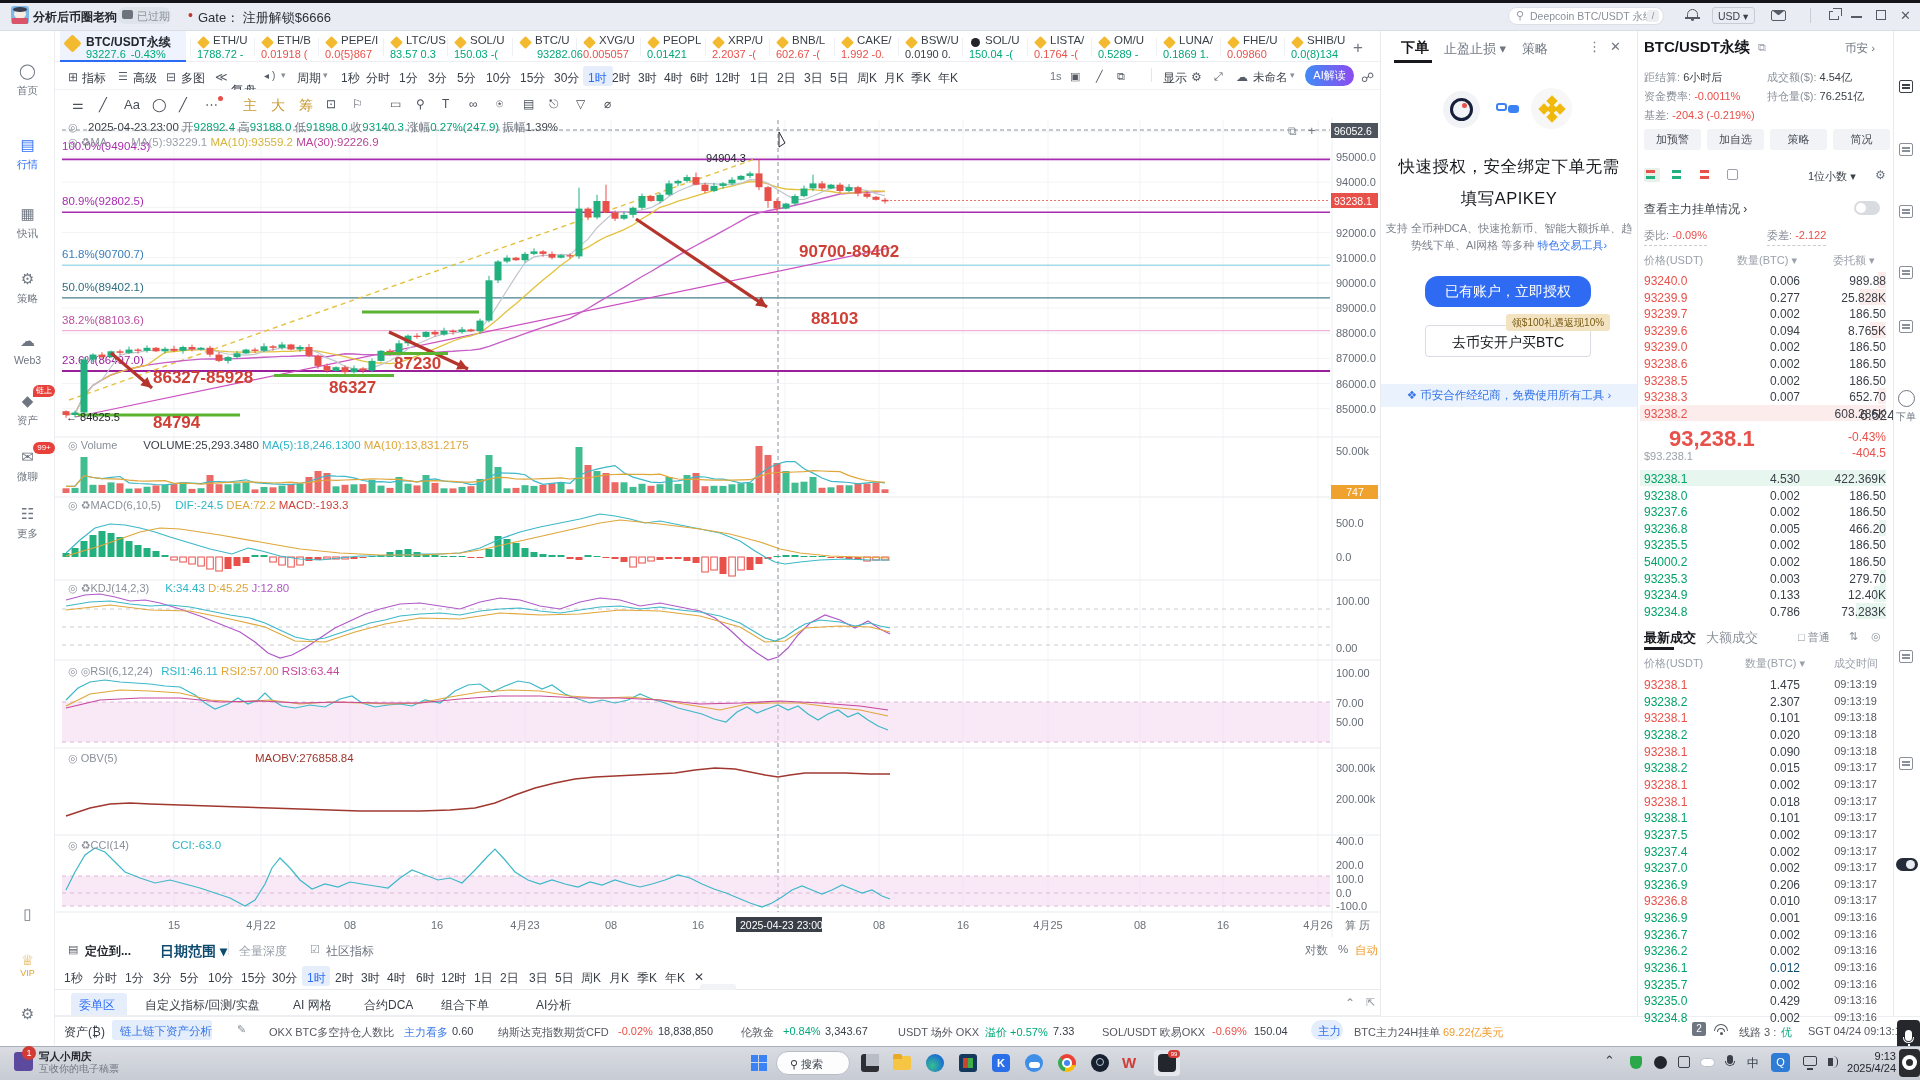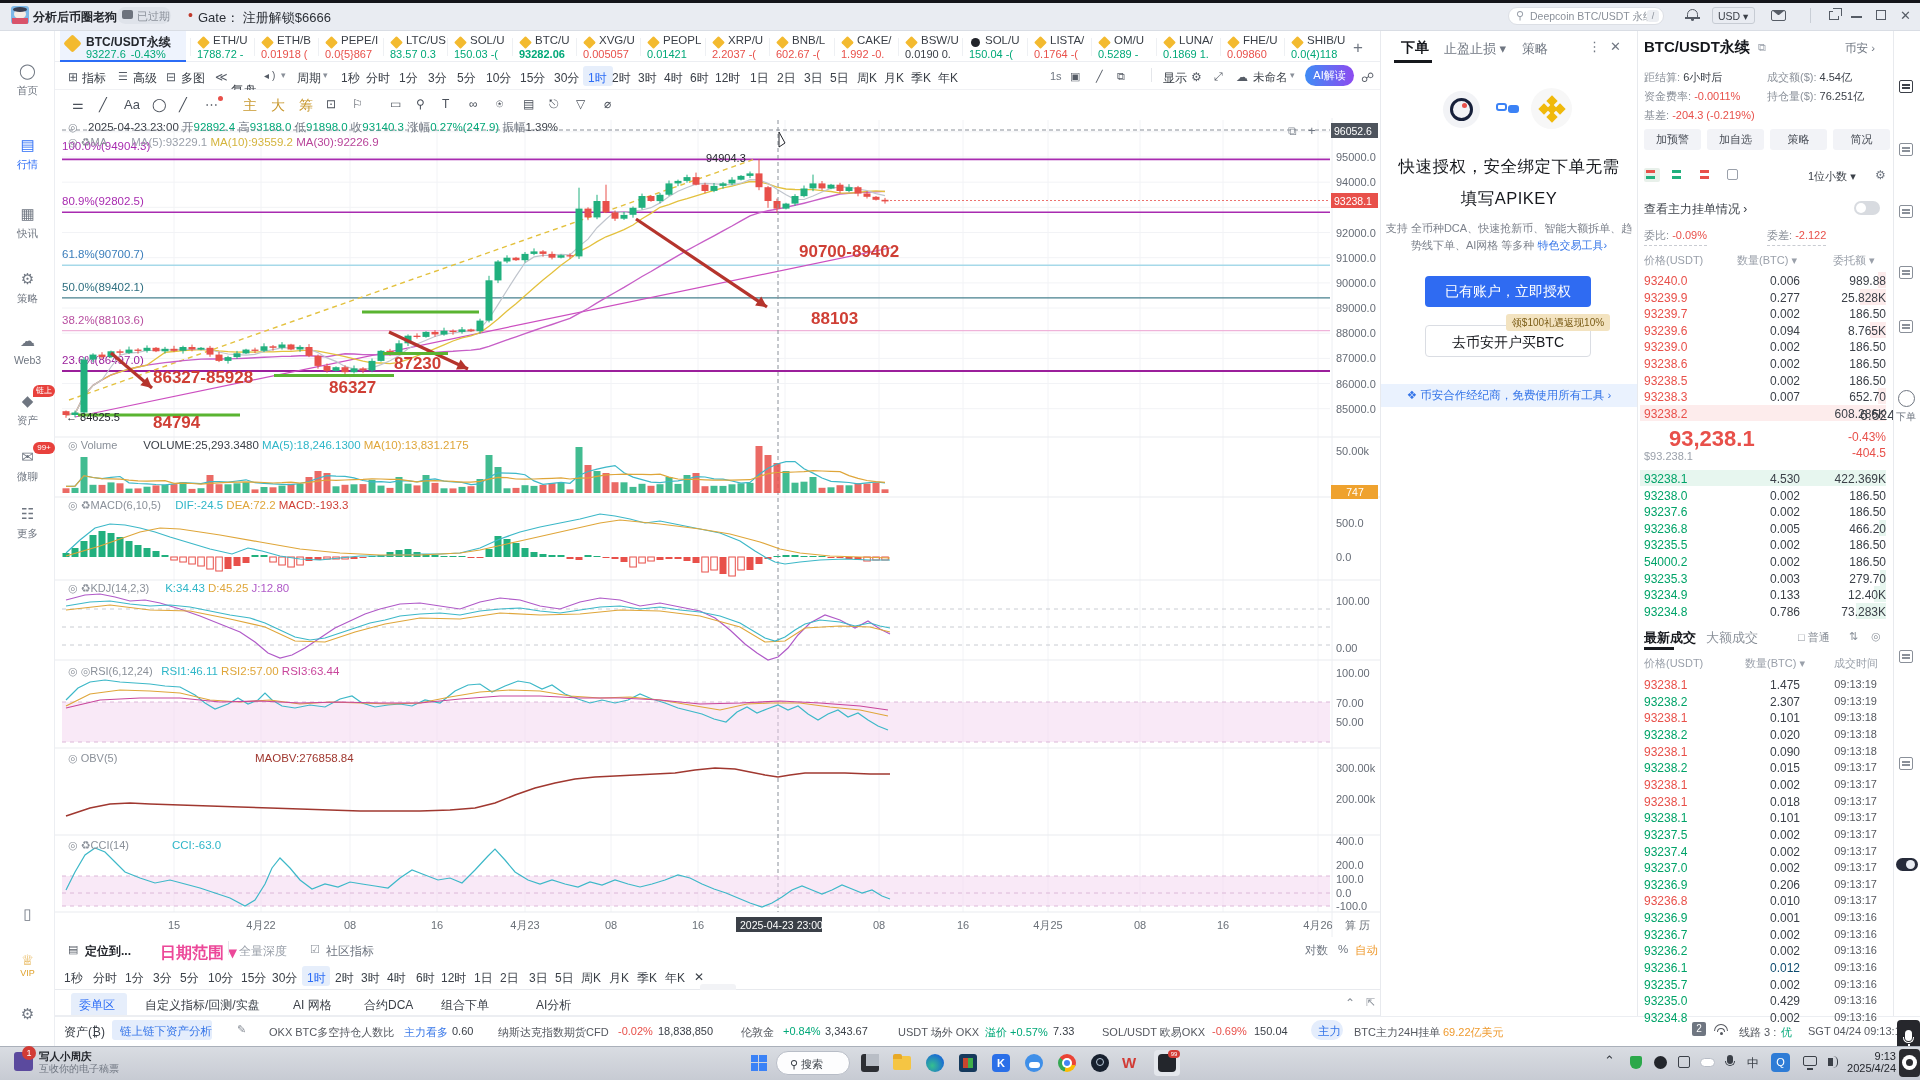--- a/index.html
+++ b/index.html
@@ -81,21 +81,21 @@
 <div class="ab" style="left:392px;top:38px;width:9px;height:9px;background:#f3ba2f;transform:rotate(45deg);border-radius:1px;"></div>
 <div class="tx" style="left:406px;top:34px;font-size:11.5px;color:#3b4048;">LTC/US</div>
 <div class="tx" style="left:390px;top:48px;font-size:11px;color:#00a878;">83.57 0.3</div>
 <div class="ab" style="left:383px;top:38px;width:1px;height:18px;background:#eef0f3;"></div>
 <div class="ab" style="left:456px;top:38px;width:9px;height:9px;background:#f3ba2f;transform:rotate(45deg);border-radius:1px;"></div>
 <div class="tx" style="left:470px;top:34px;font-size:11.5px;color:#3b4048;">SOL/U</div>
 <div class="tx" style="left:454px;top:48px;font-size:11px;color:#00a878;">150.03 -(</div>
 <div class="ab" style="left:447px;top:38px;width:1px;height:18px;background:#eef0f3;"></div>
 <div class="ab" style="left:521px;top:38px;width:9px;height:9px;background:#f3ba2f;transform:rotate(45deg);border-radius:1px;"></div>
 <div class="tx" style="left:535px;top:34px;font-size:11.5px;color:#3b4048;">BTC/U</div>
-<div class="tx" style="left:519px;top:48px;font-size:11px;color:#00a878;font-weight:bold;">93282.06</div>
+<div class="tx" style="left:537px;top:48px;font-size:11px;color:#00a878;">93282.06</div>
 <div class="ab" style="left:512px;top:38px;width:1px;height:18px;background:#eef0f3;"></div>
 <div class="ab" style="left:585px;top:38px;width:9px;height:9px;background:#f3ba2f;transform:rotate(45deg);border-radius:1px;"></div>
 <div class="tx" style="left:599px;top:34px;font-size:11.5px;color:#3b4048;">XVG/U</div>
 <div class="tx" style="left:583px;top:48px;font-size:11px;color:#e8504a;">0.005057</div>
 <div class="ab" style="left:576px;top:38px;width:1px;height:18px;background:#eef0f3;"></div>
 <div class="ab" style="left:649px;top:38px;width:9px;height:9px;background:#f3ba2f;transform:rotate(45deg);border-radius:1px;"></div>
 <div class="tx" style="left:663px;top:34px;font-size:11.5px;color:#3b4048;">PEOPL</div>
 <div class="tx" style="left:647px;top:48px;font-size:11px;color:#00a878;">0.01421</div>
 <div class="ab" style="left:640px;top:38px;width:1px;height:18px;background:#eef0f3;"></div>
 <div class="ab" style="left:714px;top:38px;width:9px;height:9px;background:#f3ba2f;transform:rotate(45deg);border-radius:1px;"></div>
@@ -129,21 +129,21 @@
 <div class="ab" style="left:1165px;top:38px;width:9px;height:9px;background:#f3ba2f;transform:rotate(45deg);border-radius:1px;"></div>
 <div class="tx" style="left:1179px;top:34px;font-size:11.5px;color:#3b4048;">LUNA/</div>
 <div class="tx" style="left:1163px;top:48px;font-size:11px;color:#00a878;">0.1869 1.</div>
 <div class="ab" style="left:1156px;top:38px;width:1px;height:18px;background:#eef0f3;"></div>
 <div class="ab" style="left:1229px;top:38px;width:9px;height:9px;background:#f3ba2f;transform:rotate(45deg);border-radius:1px;"></div>
 <div class="tx" style="left:1243px;top:34px;font-size:11.5px;color:#3b4048;">FHE/U</div>
 <div class="tx" style="left:1227px;top:48px;font-size:11px;color:#e8504a;">0.09860</div>
 <div class="ab" style="left:1220px;top:38px;width:1px;height:18px;background:#eef0f3;"></div>
 <div class="ab" style="left:1293px;top:38px;width:9px;height:9px;background:#f3ba2f;transform:rotate(45deg);border-radius:1px;"></div>
 <div class="tx" style="left:1307px;top:34px;font-size:11.5px;color:#3b4048;">SHIB/U</div>
-<div class="tx" style="left:1291px;top:48px;font-size:11px;color:#00a878;">0.0(4)118</div>
+<div class="tx" style="left:1291px;top:48px;font-size:11px;color:#00a878;">0.0(8)134</div>
 <div class="ab" style="left:1284px;top:38px;width:1px;height:18px;background:#eef0f3;"></div>
 <div class="tx" style="left:1353px;top:38px;font-size:17px;color:#6f7681;">+</div>
 <div class="ab" style="left:55px;top:62px;width:1325px;height:28px;background:#fff;border-bottom:1px solid #f0f1f4;"></div>
 <div class="tx" style="left:68px;top:70px;font-size:12px;color:#565c66;">⊞</div>
 <div class="tx" style="left:82px;top:70px;font-size:12px;color:#3b4048;">指标</div>
 <div class="tx" style="left:118px;top:70px;font-size:11px;color:#565c66;">☰</div>
 <div class="tx" style="left:133px;top:70px;font-size:12px;color:#3b4048;">高级</div>
 <div class="tx" style="left:166px;top:70px;font-size:12px;color:#565c66;">⊟</div>
 <div class="tx" style="left:181px;top:70px;font-size:12px;color:#3b4048;">多图</div>
 <div class="tx" style="left:215px;top:70px;font-size:12px;color:#565c66;">≪</div>
@@ -738,21 +738,21 @@
     <text x="1085" y="811.0" font-size="11" fill="#6a7078" text-anchor="middle">08</text>
     <text x="1168" y="811.0" font-size="11" fill="#6a7078" text-anchor="middle">16</text>
     <text x="1263" y="811.0" font-size="11" fill="#6a7078" text-anchor="middle">4月26</text>
     <text x="1290" y="811.0" font-size="11" fill="#6a7078">算 历</text>
     <rect x="681" y="799.0" width="86" height="15" fill="#3b4048"></rect>
     <text x="685" y="810.5" font-size="10.5" fill="#fff">2025-04-23 23:00</text>
   </svg>
 <div class="ab" style="left:55px;top:937px;width:1325px;height:25px;background:#fff;"></div>
 <div class="tx" style="left:68px;top:943px;font-size:11px;color:#565c66;">▤</div>
 <div class="tx" style="left:85px;top:943px;font-size:12px;color:#23262c;font-weight:bold;">定位到...</div>
-<div class="tx" style="left:160px;top:943px;font-size:16px;color:#ec4899;font-weight:bold;">日期范围 ▾</div>
+<div class="tx" style="left:160px;top:943px;font-size:14px;color:#0c4a6e;font-weight:bold;">日期范围 ▾</div>
 <div class="ab" style="left:228px;top:941px;width:1px;height:14px;background:#e4e6ea;"></div>
 <div class="tx" style="left:239px;top:943px;font-size:12px;color:#9aa0aa;">全量深度</div>
 <div class="tx" style="left:310px;top:943px;font-size:11px;color:#8a9099;">☑</div>
 <div class="tx" style="left:326px;top:943px;font-size:12px;color:#6f7681;">社区指标</div>
 <div class="tx" style="left:1305px;top:943px;font-size:11.5px;color:#6f7681;">对数</div>
 <div class="tx" style="left:1338px;top:943px;font-size:11.5px;color:#6f7681;">%</div>
 <div class="tx" style="left:1355px;top:943px;font-size:11.5px;color:#ef9a2e;">自动</div>
 <div class="ab" style="left:55px;top:962px;width:1325px;height:28px;background:#fff;border-bottom:1px solid #e8eaee;"></div>
 <div class="tx" style="left:64px;top:970px;font-size:12px;color:#3b4048;">1秒</div>
 <div class="tx" style="left:93px;top:970px;font-size:12px;color:#3b4048;">分时</div>
@@ -839,21 +839,21 @@
 <div class="ab" style="left:1531px;top:88px;width:41px;height:41px;border-radius:50%;background:#f7f7f7;"></div>
 <div class="ab" style="left:1547.5px;top:96.5px;width:8px;height:8px;background:#f0b90b;transform:rotate(45deg);"></div>
 <div class="ab" style="left:1547.5px;top:112.5px;width:8px;height:8px;background:#f0b90b;transform:rotate(45deg);"></div>
 <div class="ab" style="left:1539.5px;top:104.5px;width:8px;height:8px;background:#f0b90b;transform:rotate(45deg);"></div>
 <div class="ab" style="left:1555.5px;top:104.5px;width:8px;height:8px;background:#f0b90b;transform:rotate(45deg);"></div>
 <div class="ab" style="left:1547.5px;top:104.5px;width:8px;height:8px;background:#f0b90b;transform:rotate(45deg);"></div>
 <div class="tx" style="left:1381px;top:156px;font-size:16.5px;color:#16181d;width:256px;text-align:center;font-weight:500;letter-spacing:0.5px;">快速授权，安全绑定下单无需</div>
 <div class="tx" style="left:1381px;top:188px;font-size:16.5px;color:#16181d;width:256px;text-align:center;font-weight:500;letter-spacing:0.5px;">填写APIKEY</div>
 <div class="tx" style="left:1381px;top:221px;font-size:11px;color:#7d828c;width:256px;text-align:center;">支持 全币种DCA、快速抢新币、智能大额拆单、趋</div>
 <div class="tx" style="left:1381px;top:238px;font-size:11px;color:#7d828c;width:256px;text-align:center;">势线下单、AI网格 等多种 <span style="color:#3575e8">特色交易工具›</span></div>
-<div class="ab" style="left:1425px;top:276px;width:166px;height:31px;background:#2f6bf2;border-radius:4px;color:#fff;font-size:14px;text-align:center;line-height:31px;">已有账户，立即授权</div>
+<div class="ab" style="left:1425px;top:276px;width:166px;height:31px;background:#2f6bf2;border-radius:13px;color:#fff;font-size:14px;text-align:center;line-height:31px;">已有账户，立即授权</div>
 <div class="ab" style="left:1425px;top:325px;width:166px;height:32px;border:1px solid #dadde3;border-radius:4px;color:#16181d;font-size:14px;text-align:center;line-height:32px;background:#fff;">去币安开户买BTC</div>
 <div class="ab" style="left:1506px;top:314px;width:104px;height:17px;background:#f3e3c0;border-radius:3px;color:#7a5c16;font-size:10px;text-align:center;line-height:17px;white-space:nowrap;">领$100礼遇返现10%</div>
 <div class="ab" style="left:1381px;top:384px;width:256px;height:23px;background:#eaf2fe;"></div>
 <div class="tx" style="left:1381px;top:388px;font-size:11.5px;color:#3575e8;width:256px;text-align:center;">❖ 币安合作经纪商，免费使用所有工具 ›</div>
 <div class="ab" style="left:1637px;top:31px;width:256px;height:985px;background:#fff;border-left:1px solid #e8eaee;"></div>
 <div class="tx" style="left:1644px;top:38px;font-size:15px;color:#16181d;font-weight:bold;">BTC/USDT永续</div>
 <div class="tx" style="left:1758px;top:41px;font-size:11px;color:#9aa0aa;">⧉</div>
 <div class="tx" style="left:1845px;top:41px;font-size:11.5px;color:#6f7681;">币安 ›</div>
 <div class="tx" style="left:1644px;top:70px;font-size:11px;color:#8a9099;">距结算: <span style="color:#3b4048">6小时后</span></div>
 <div class="tx" style="left:1767px;top:70px;font-size:11px;color:#8a9099;">成交额($): <span style="color:#3b4048">4.54亿</span></div>

